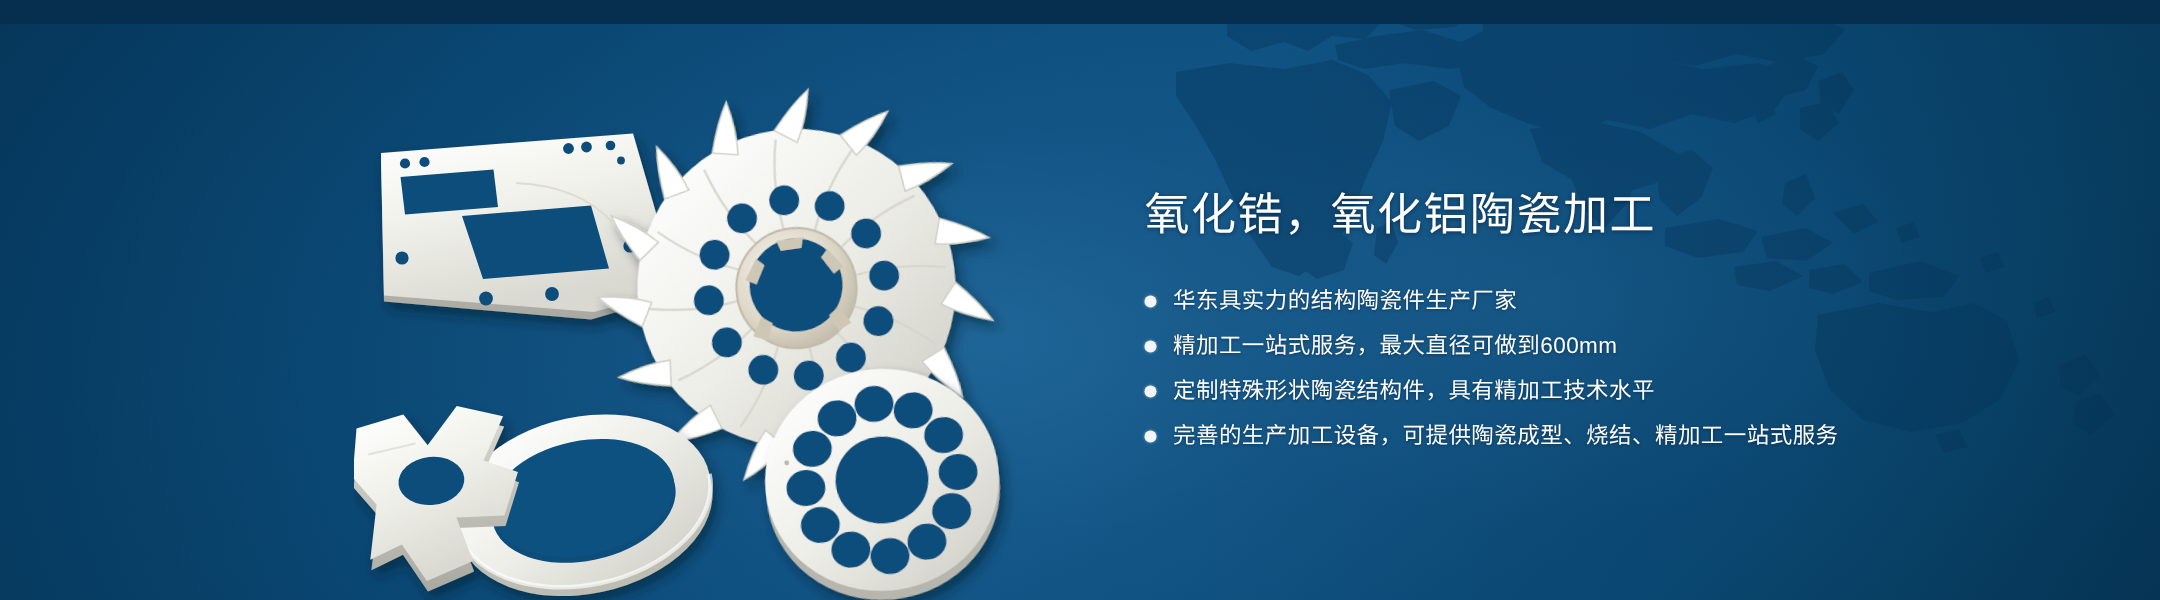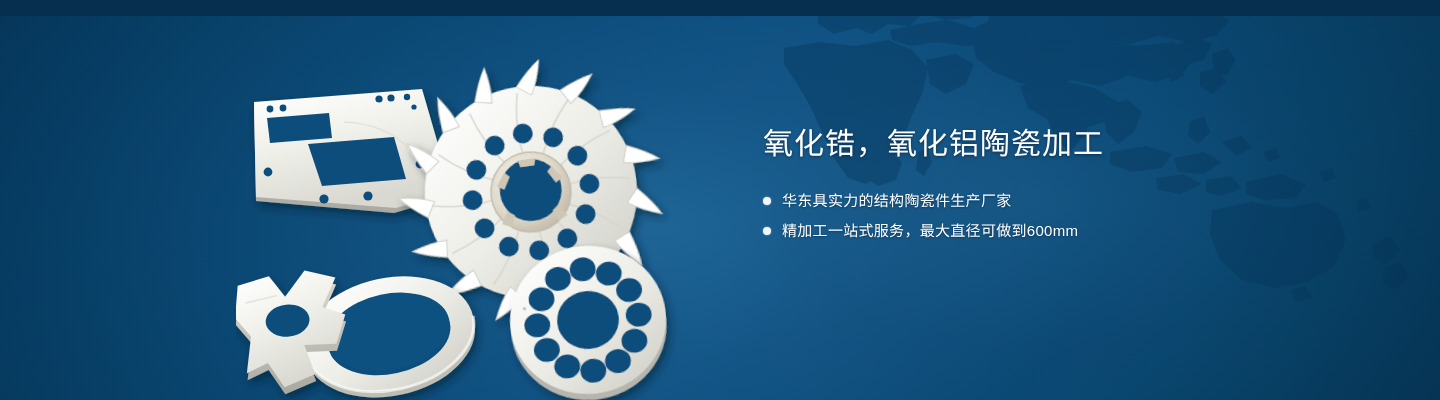--- a/index.html
+++ b/index.html
@@ -372,18 +372,26 @@
       <li class="bullet">
         <span class="bullet-dot"></span>
         <span class="bullet-text">华东具实力的结构陶瓷件生产厂家</span>
       </li>
 
       <li class="bullet">
         <span class="bullet-dot"></span>
         <span class="bullet-text">精加工一站式服务，最大直径可做到600mm</span>
       </li>
 
-
+      <li class="bullet">
+        <span class="bullet-dot"></span>
+        <span class="bullet-text">定制特殊形状陶瓷结构件，具有精加工技术水平</span>
+      </li>
+
+      <li class="bullet">
+        <span class="bullet-dot"></span>
+        <span class="bullet-text">完善的生产加工设备，可提供陶瓷成型、烧结、精加工一站式服务</span>
+      </li>
 
     </ul>
   </div>
 
 </div>
 
 </body></html>

